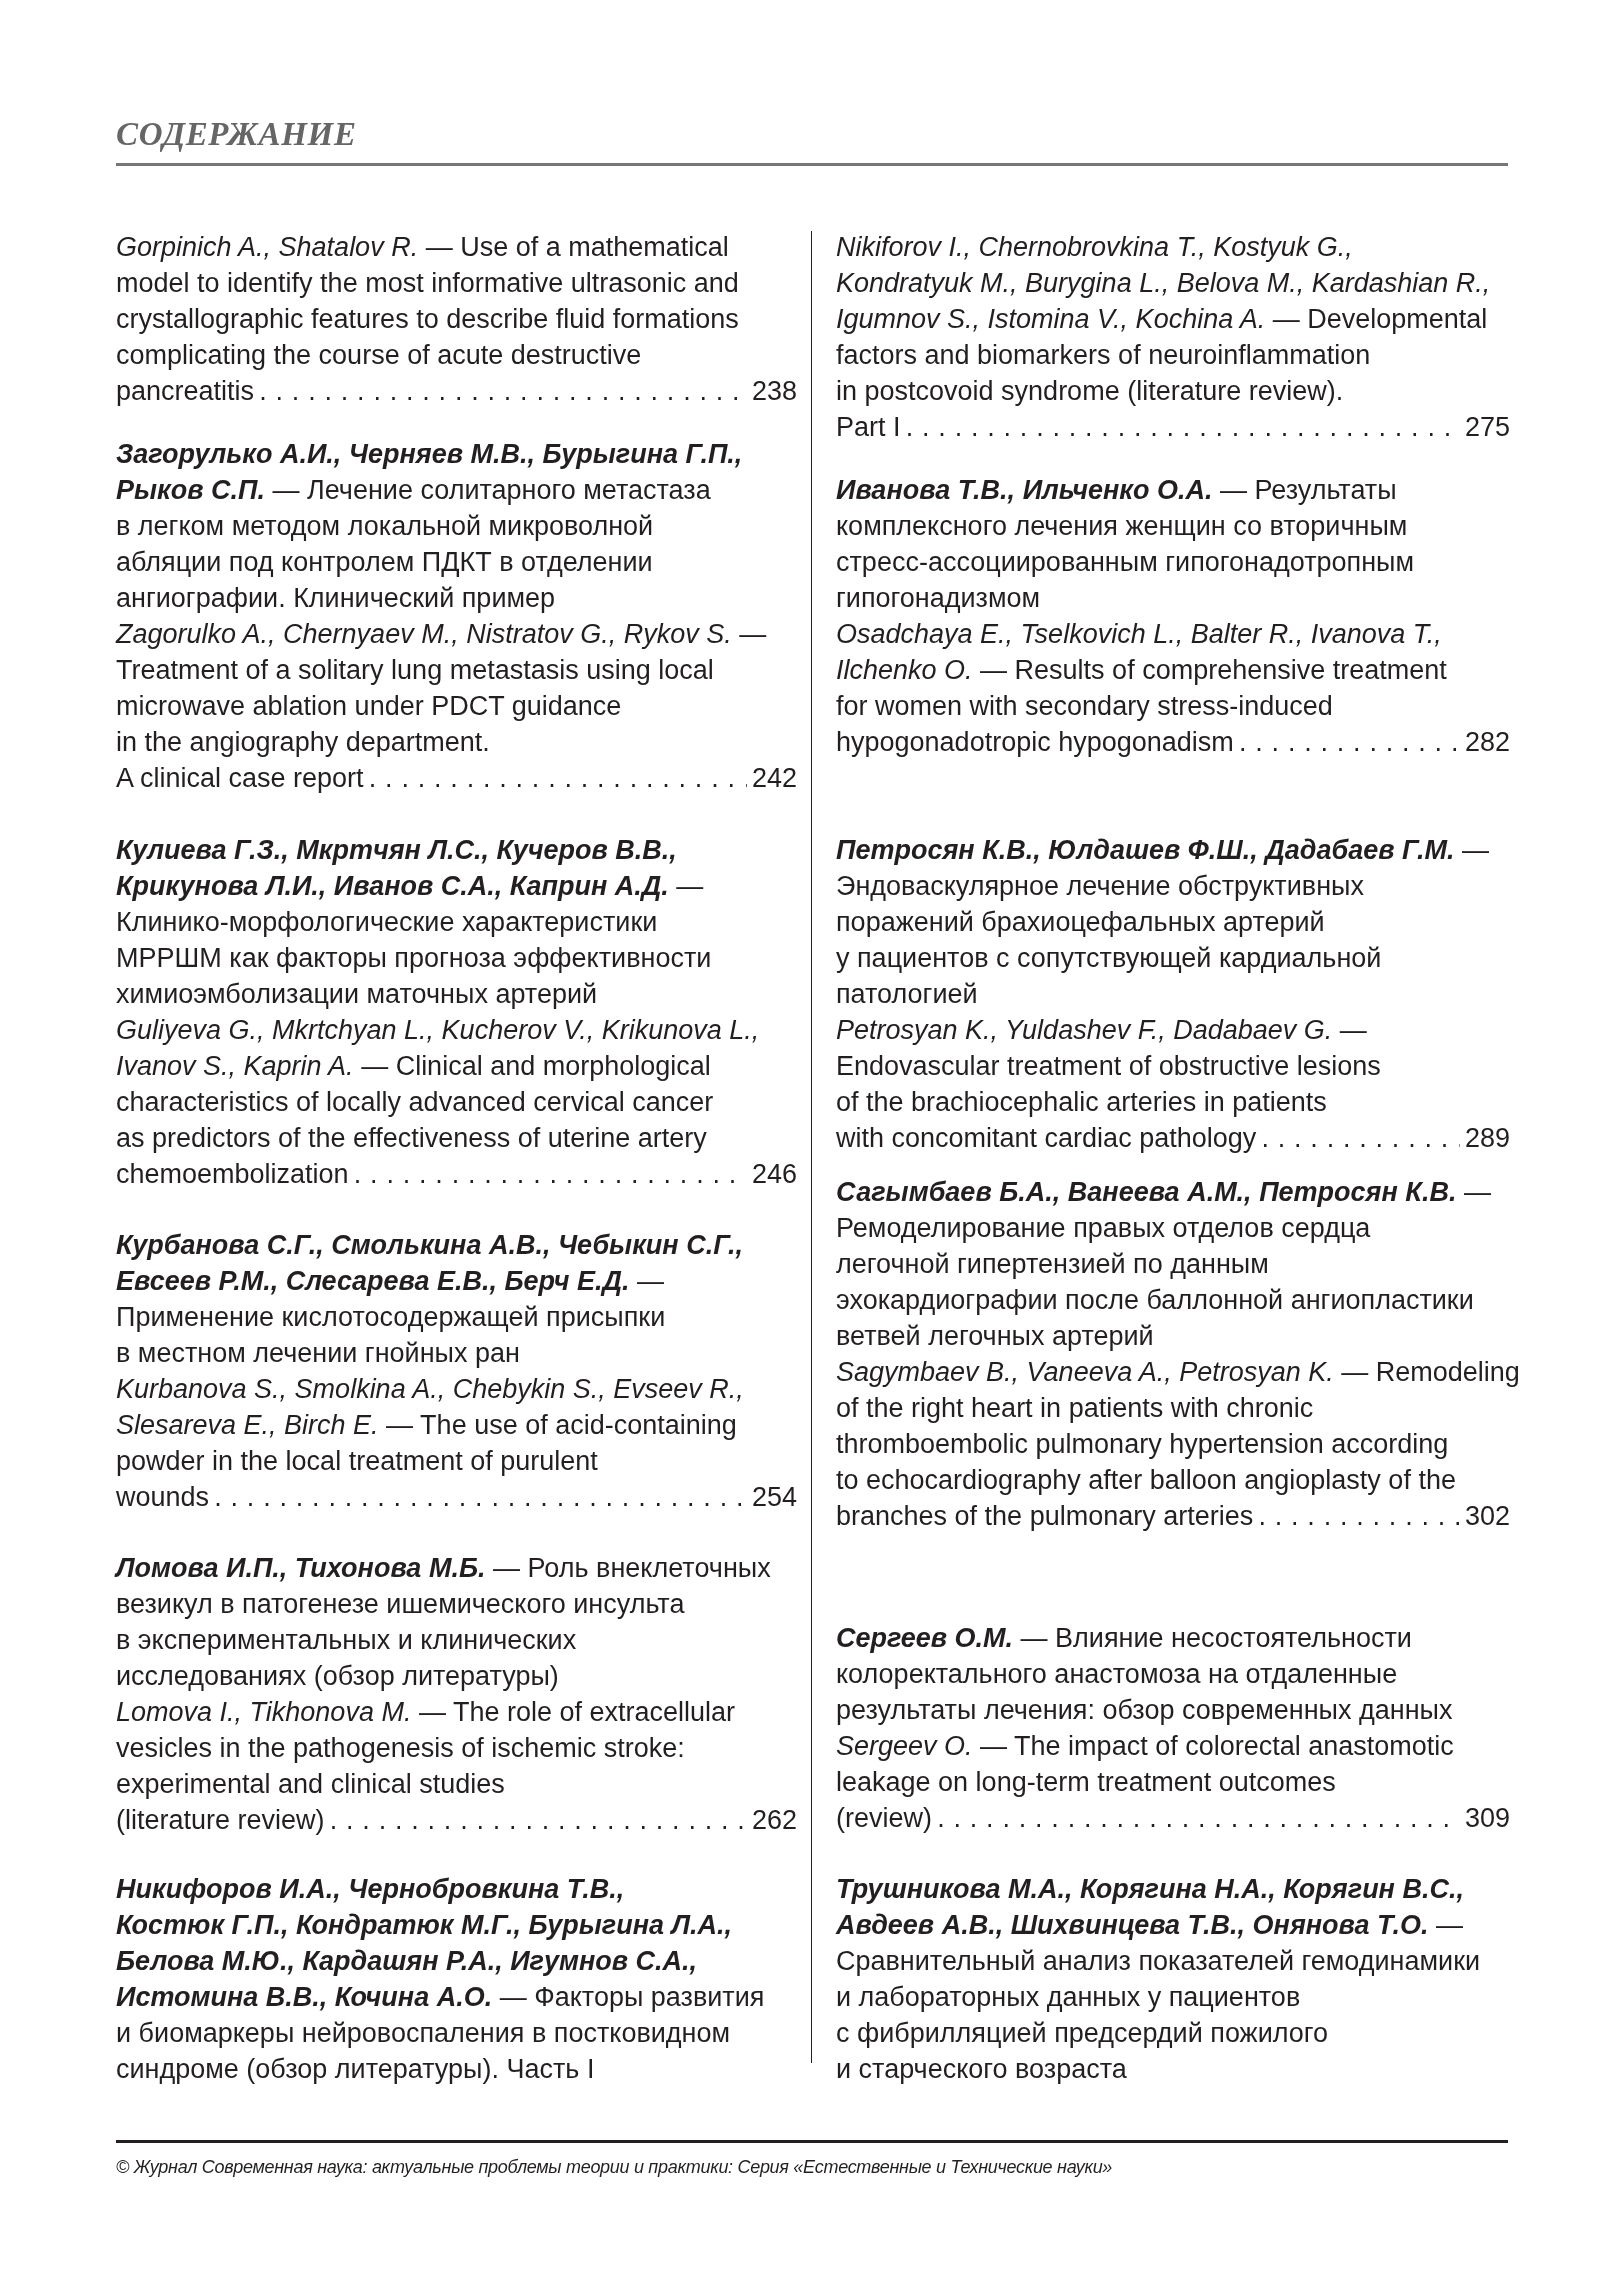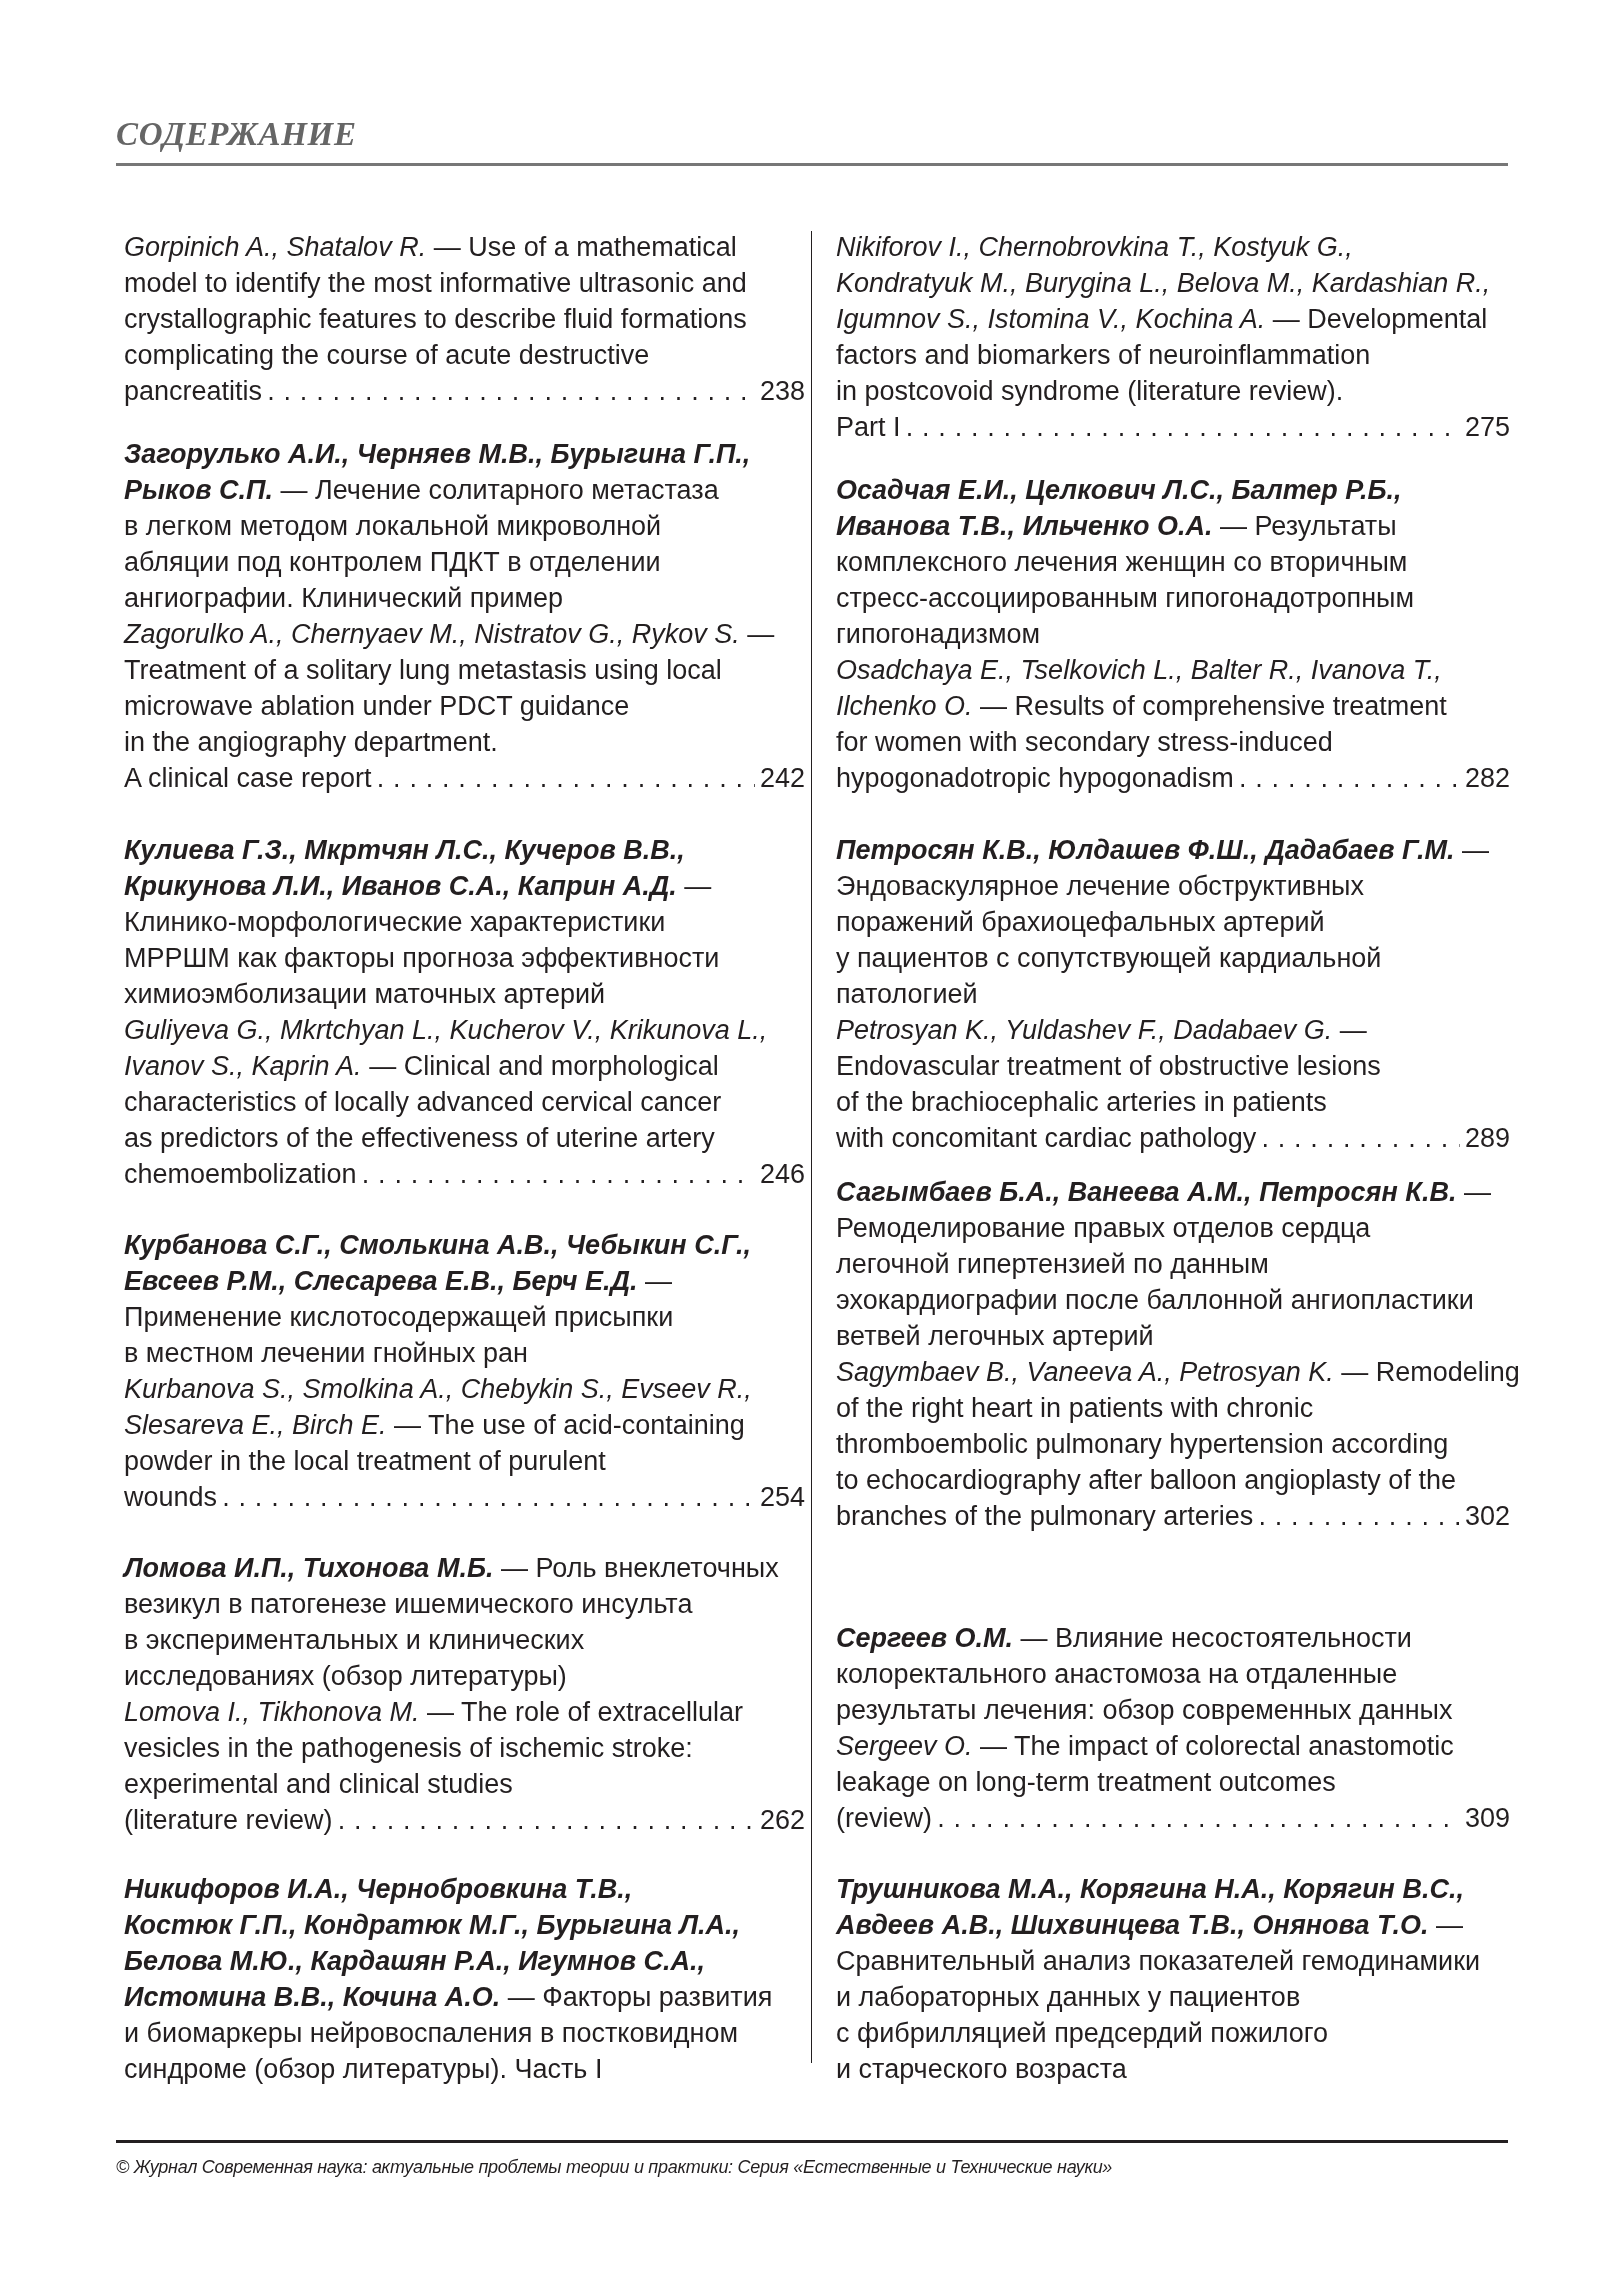--- a/index.html
+++ b/index.html
@@ -4,21 +4,21 @@
 <style>
   html, body { margin: 0; padding: 0; background: #ffffff; }
   body { width: 1623px; height: 2295px; position: relative; overflow: hidden;
          font-family: "Liberation Sans", "DejaVu Sans", sans-serif; color: #231f20; }
   .page-title { position: absolute; left: 116px; top: 116px; font-size: 33px; font-style: italic;
                 font-weight: bold; color: #666666; letter-spacing: 0.7px; margin: 0; font-family: Liberation Serif, serif; }
   .header-rule { position: absolute; left: 116px; top: 163px; width: 1392px; height: 2.6px; background: #777777; }
   .col-divider { position: absolute; left: 811px; top: 231px; width: 1.3px; height: 523px; background: #231f20; }
   .col-divider.ext { height: 1832px; }
   .entry { position: absolute; font-size: 27px; line-height: 36px; }
-  .entry.left { left: 124px; width: 681px; }
+  .entry.left { left: 116px; width: 681px; }
   .entry.right { left: 836px; width: 674px; }
   .line { display: block; white-space: nowrap; }
   .ru-authors { font-style: italic; font-weight: bold; }
   .en-authors { font-style: italic; }
   .leader-line { display: flex; align-items: center; white-space: nowrap; }
   .leader-text { flex: 0 0 auto; }
   .dots { flex: 1 1 auto; overflow: hidden; margin: 0 5.2px; letter-spacing: 3.9px; color: #231f20; }
   .dots::before { content: ". . . . . . . . . . . . . . . . . . . . . . . . . . . . . . . . . . . . . . . . . . . . . . . . . . . . . . . . . . . . . . . . . . . . . . . . . . . . . ."; letter-spacing: 0; word-spacing: 1.3px; }
   .page-num { flex: 0 0 auto; }
   .footer-rule { position: absolute; left: 116px; top: 2140px; width: 1392px; height: 3.3px; background: #231f20; }
@@ -118,21 +118,20 @@
     <span class="line"><span class="en-authors">Igumnov S., Istomina V., Kochina A.</span><span> — Developmental</span></span>
     <span class="line"><span>factors and biomarkers of neuroinflammation</span></span>
     <span class="line"><span>in postcovoid syndrome (literature review).</span></span>
     <span class="leader-line">
       <span class="leader-text">Part I</span>
       <span class="dots"></span>
       <span class="page-num">275</span>
     </span>
   </div>
 <div class="entry right" style="top:472px" id="R1">
-    <span class="line"><span class="ru-authors">Осадчая Е.И., Целкович Л.С., Балтер Р.Б.,</span></span>
     <span class="line"><span class="ru-authors">Иванова Т.В., Ильченко О.А.</span><span> — Результаты</span></span>
     <span class="line"><span>комплексного лечения женщин со вторичным</span></span>
     <span class="line"><span>стресс-ассоциированным гипогонадотропным</span></span>
     <span class="line"><span>гипогонадизмом</span></span>
     <span class="line"><span class="en-authors">Osadchaya E., Tselkovich L., Balter R., Ivanova T.,</span></span>
     <span class="line"><span class="en-authors">Ilchenko O.</span><span> — Results of comprehensive treatment</span></span>
     <span class="line"><span>for women with secondary stress-induced</span></span>
     <span class="leader-line">
       <span class="leader-text">hypogonadotropic hypogonadism</span>
       <span class="dots"></span>

